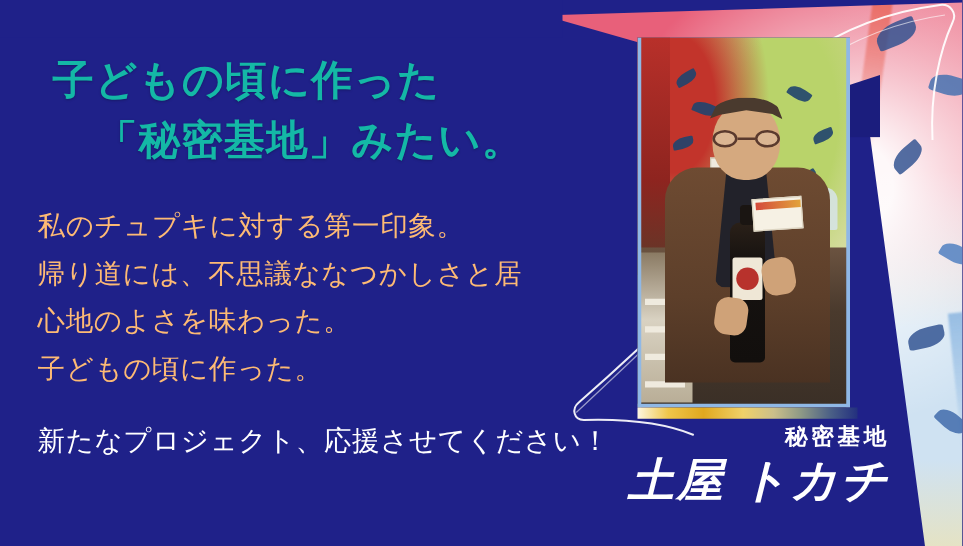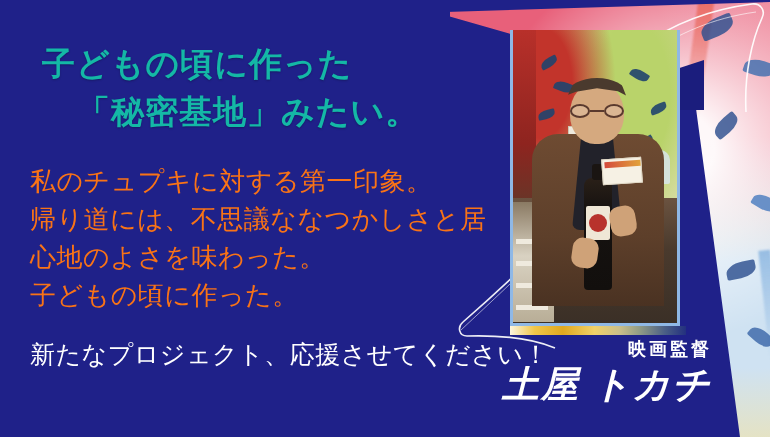--- a/index.html
+++ b/index.html
@@ -223,30 +223,30 @@
     color:#14b8a6;
     font-size:33px; font-weight:bold; letter-spacing:1px;
     line-height:48px;
     text-shadow:0 1px 2px rgba(0,0,0,.25);
   }
   .headline .l1 { display:block; padding-left:42px; }
   .headline .l2 { display:block; padding-left:77px; }
 
   .body-copy {
     position:absolute; left:30px; top:162px; width:470px;
-    color:#f97316;
-    font-size:26px; font-weight:300; line-height:38px;
+    color:#fdba74;
+    font-size:22px; font-weight:300; line-height:38px;
     letter-spacing:.5px;
   }
   .body-copy span { display:block; }
 
   .cta-line {
     position:absolute; left:30px; top:338px; width:520px;
     color:#ffffff;
-    font-size:25px; font-weight:300; letter-spacing:.5px;font-family:Liberation Serif, serif;
+    font-size:22px; font-weight:300; letter-spacing:.5px;font-family:Liberation Serif, serif;
   }
 
   .credit {
     position:absolute; right:58px; top:338px;
     text-align:right; color:#ffffff;
   }
   .credit .role {
     font-size:18px; font-weight:bold; letter-spacing:3px; line-height:22px;
   }
   .credit .name {
@@ -337,17 +337,17 @@
   <div class="body-copy">
     <span>私のチュプキに対する第一印象。</span>
     <span>帰り道には、不思議ななつかしさと居</span>
     <span>心地のよさを味わった。</span>
     <span>子どもの頃に作った。</span>
   </div>
 
   <div class="cta-line">新たなプロジェクト、応援させてください！</div>
 
   <div class="credit">
-    <div class="role">映画監督</div>
+    <div class="role">秘密基地</div>
     <div class="name">土屋 トカチ</div>
   </div>
 
 </div>
 
 </body></html>

